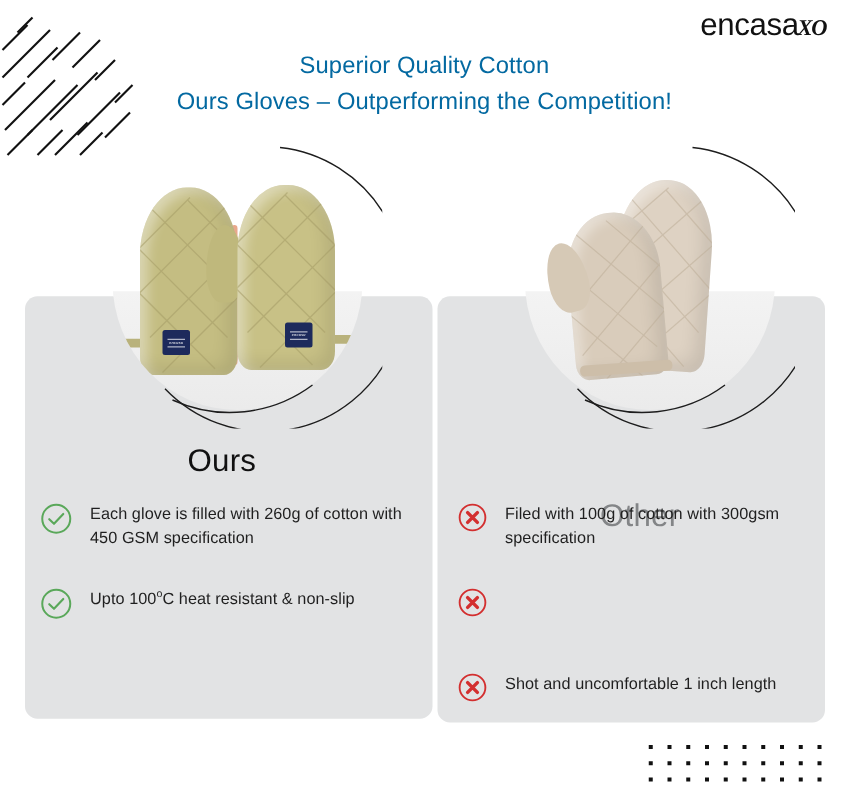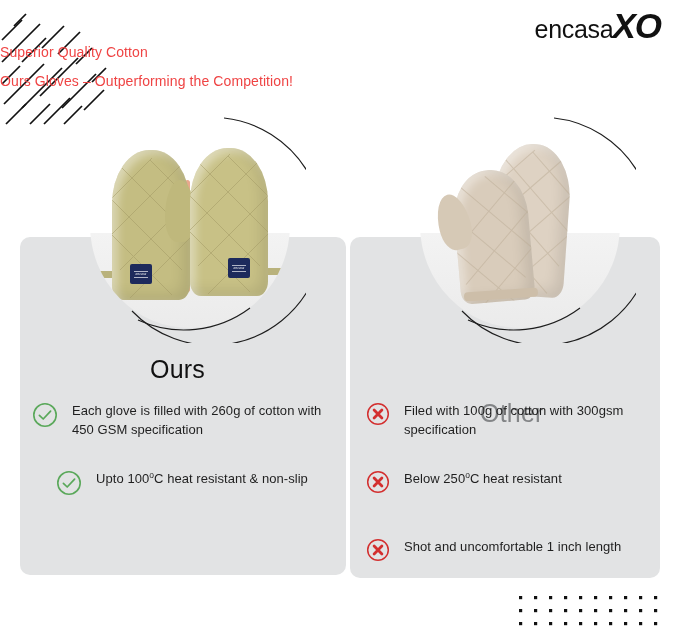--- a/index.html
+++ b/index.html
@@ -28,31 +28,32 @@
   .logo{
     position:absolute;top:6px;right:18px;
     display:flex;align-items:baseline;
     letter-spacing:-0.5px;
   }
   .logo .word{
     font-size:25px;color:#111111;font-weight:400;
     letter-spacing:-0.3px;
   }
   .logo .xo{
-    font-family:Liberation Sans, sans-serif;
+    font-family:Liberation Serif, serif;
     font-style:italic;font-weight:700;
-    font-size:35px;color:#111111;
+    font-size:18px;color:#111111;
     margin-left:-1px;letter-spacing:-1px;
   }
 
   
   .headline{
     position:absolute;top:38px;left:0;right:0;
-    color:#ef4444;
-    font-size:14px;
+    text-align:center;
+    color:#0369a1;
+    font-size:19px;
     line-height:29px;
     font-weight:400;
     letter-spacing:0.1px;
   }
   .headline .l2{display:block;}
 
   
   .panel{
     position:absolute;
     background:#e2e3e4;
@@ -131,21 +132,21 @@
 
   
   .flist{position:absolute;}
   .flist.left{left:32px;top:400px;width:300px;}
   .flist.right{left:366px;top:400px;width:288px;}
 
   .frow{
     display:flex;align-items:flex-start;
     margin-bottom:20px;
   }
-  .flist.left .frow{min-height:48px;justify-content:center;}
+  .flist.left .frow{min-height:48px;}
   .flist.right .frow{min-height:48px;}
 
   .ficon{
     flex:0 0 auto;width:26px;height:26px;margin-right:14px;margin-top:2px;
   }
   .flist.right .ficon{width:24px;height:24px;margin-right:14px;}
 
   .ftext{
     font-size:13px;line-height:18.5px;color:#1f1f1f;
     letter-spacing:0.05px;padding-top:2px;
@@ -364,23 +365,20 @@
     <div class="ftext">
       <span>Filed with 100g of cotton with 300gsm specification</span>
     </div>
   </div>
 
   <div class="frow">
     <svg class="ficon" viewBox="0 0 24 24">
       <circle cx="12" cy="12" r="10.3" fill="none" stroke="#d32f2f" stroke-width="1.5"></circle>
       <path d="M 8.1 8.1 L 15.9 15.9 M 15.9 8.1 L 8.1 15.9" fill="none" stroke="#d32f2f" stroke-width="2.8" stroke-linecap="round"></path>
     </svg>
-    <div class="ftext">
-      <span>Below 250</span><sup>o</sup><span>C heat resistant</span>
-    </div>
   </div>
 
   <div class="frow">
     <svg class="ficon" viewBox="0 0 24 24">
       <circle cx="12" cy="12" r="10.3" fill="none" stroke="#d32f2f" stroke-width="1.5"></circle>
       <path d="M 8.1 8.1 L 15.9 15.9 M 15.9 8.1 L 8.1 15.9" fill="none" stroke="#d32f2f" stroke-width="2.8" stroke-linecap="round"></path>
     </svg>
     <div class="ftext">
       <span>Shot and uncomfortable 1 inch length</span>
     </div>

